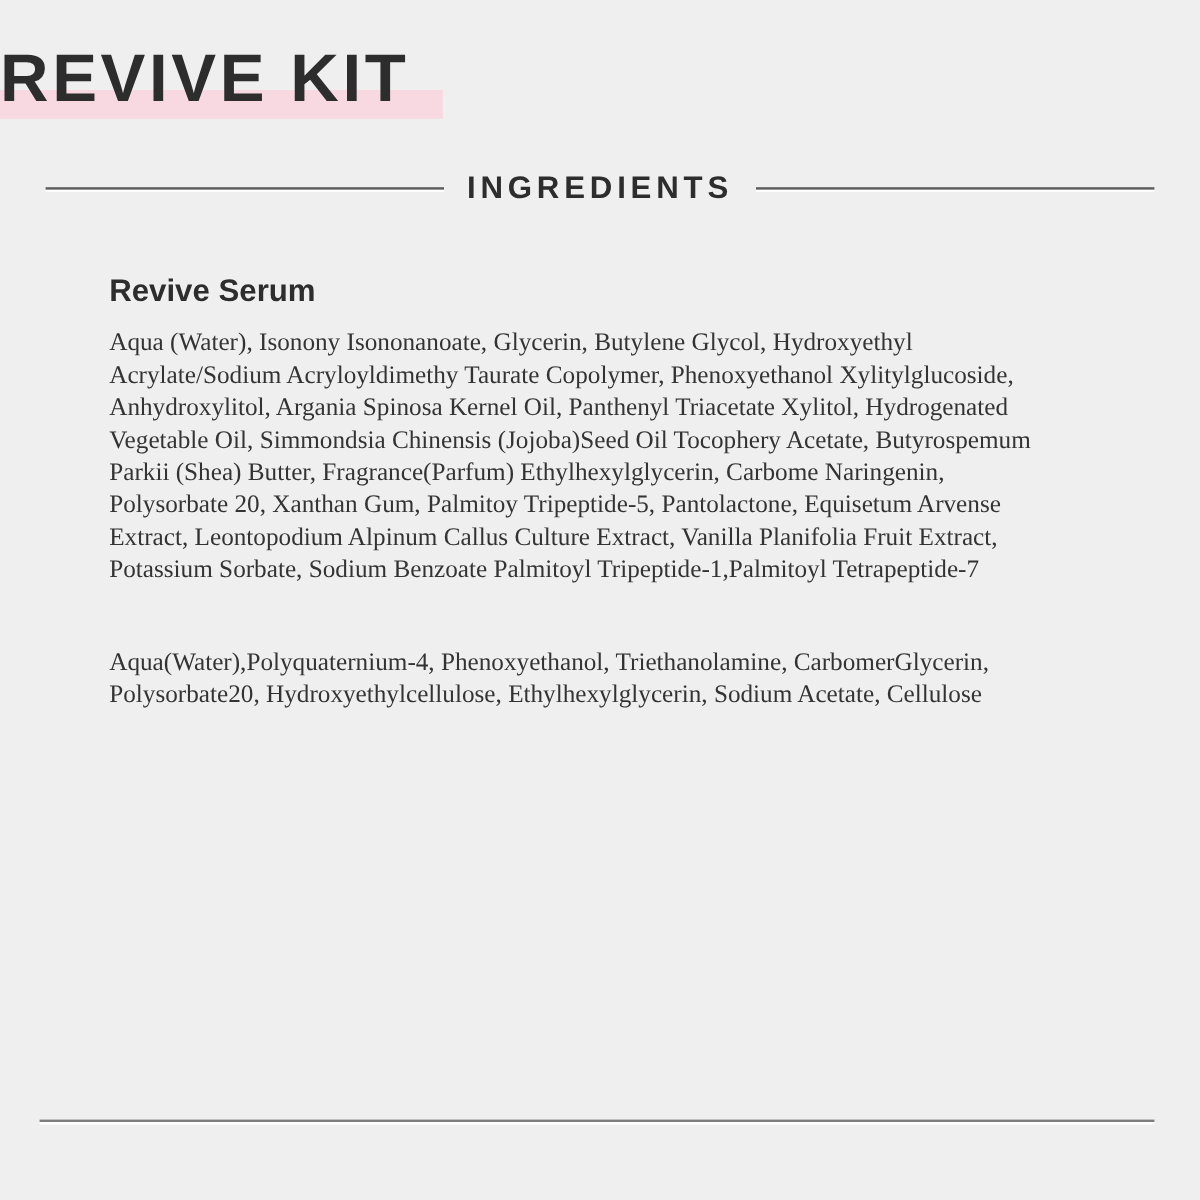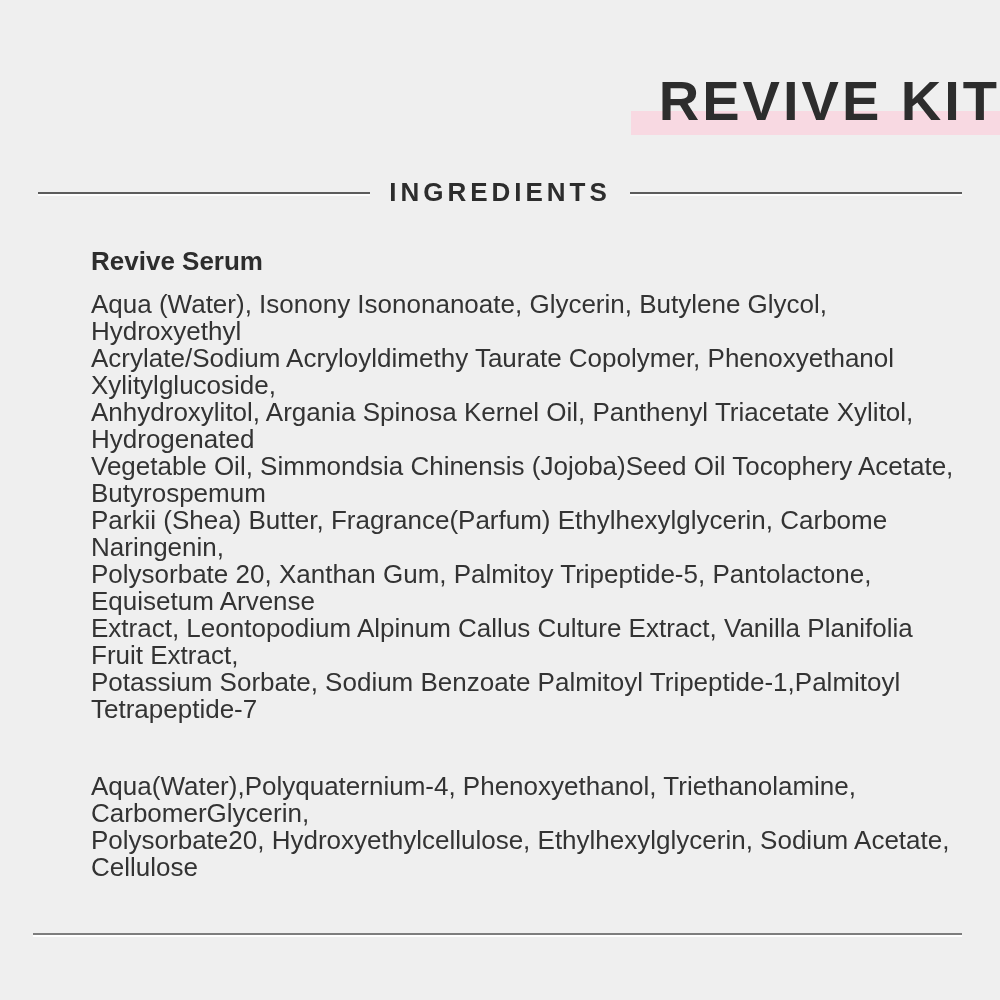--- a/index.html
+++ b/index.html
@@ -8,22 +8,22 @@
       height: 1000px;
       background: #efefef;
       font-family: "Liberation Sans", sans-serif;
       color: #333333;
       position: relative;
       overflow: hidden;
     }
 
     
     .title-section {
-      padding-top: 70px;
-      text-align: right;
+      padding-top: 34px;
+      text-align: left;
     }
     .title-wrap {
       position: relative;
       display: inline-block;
     }
     .title-highlight {
       position: absolute;
       left: -28px;
       right: -28px;
       bottom: -3px;
@@ -57,37 +57,38 @@
     .subtitle-text {
       font-size: 26px;
       font-weight: bold;
       letter-spacing: 4px;
       color: #2d2d2d;
       white-space: nowrap;
     }
 
     
     .content {
-      margin: 38px 40px 0 91px;
+      margin: 55px 40px 0 91px;
     }
     .section { margin-bottom: 50px; }
     .section-name {
       font-size: 26px;
       font-weight: bold;
       color: #2d2d2d;
       margin: 0 0 15px 0;
       line-height: 30px;
     }
     .section-ingredients {
-      font-size: 26px;
+      font-size: 21px;
       line-height: 27px;
       color: #333333;
       margin: 0;
       white-space: pre-line;
       max-width: 870px;
+      font-family: Liberation Serif, serif;
     }
 
     
     .bottom-rule {
       position: absolute;
       left: 33px;
       right: 38px;
       top: 933px;
       height: 2px;
       background: #7d7d7d;

